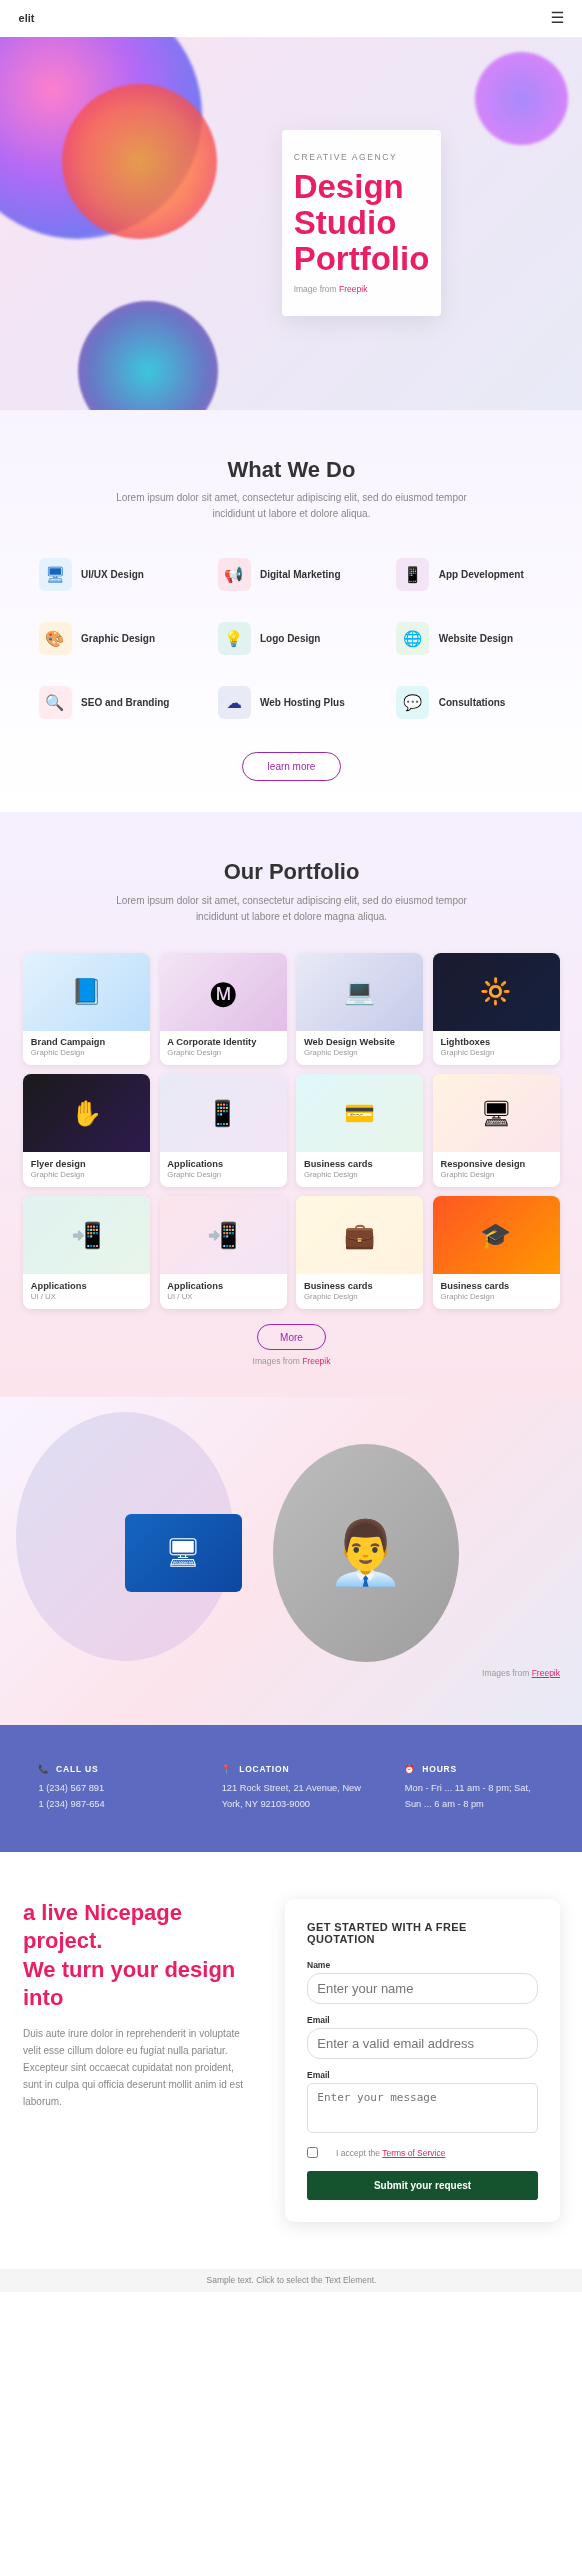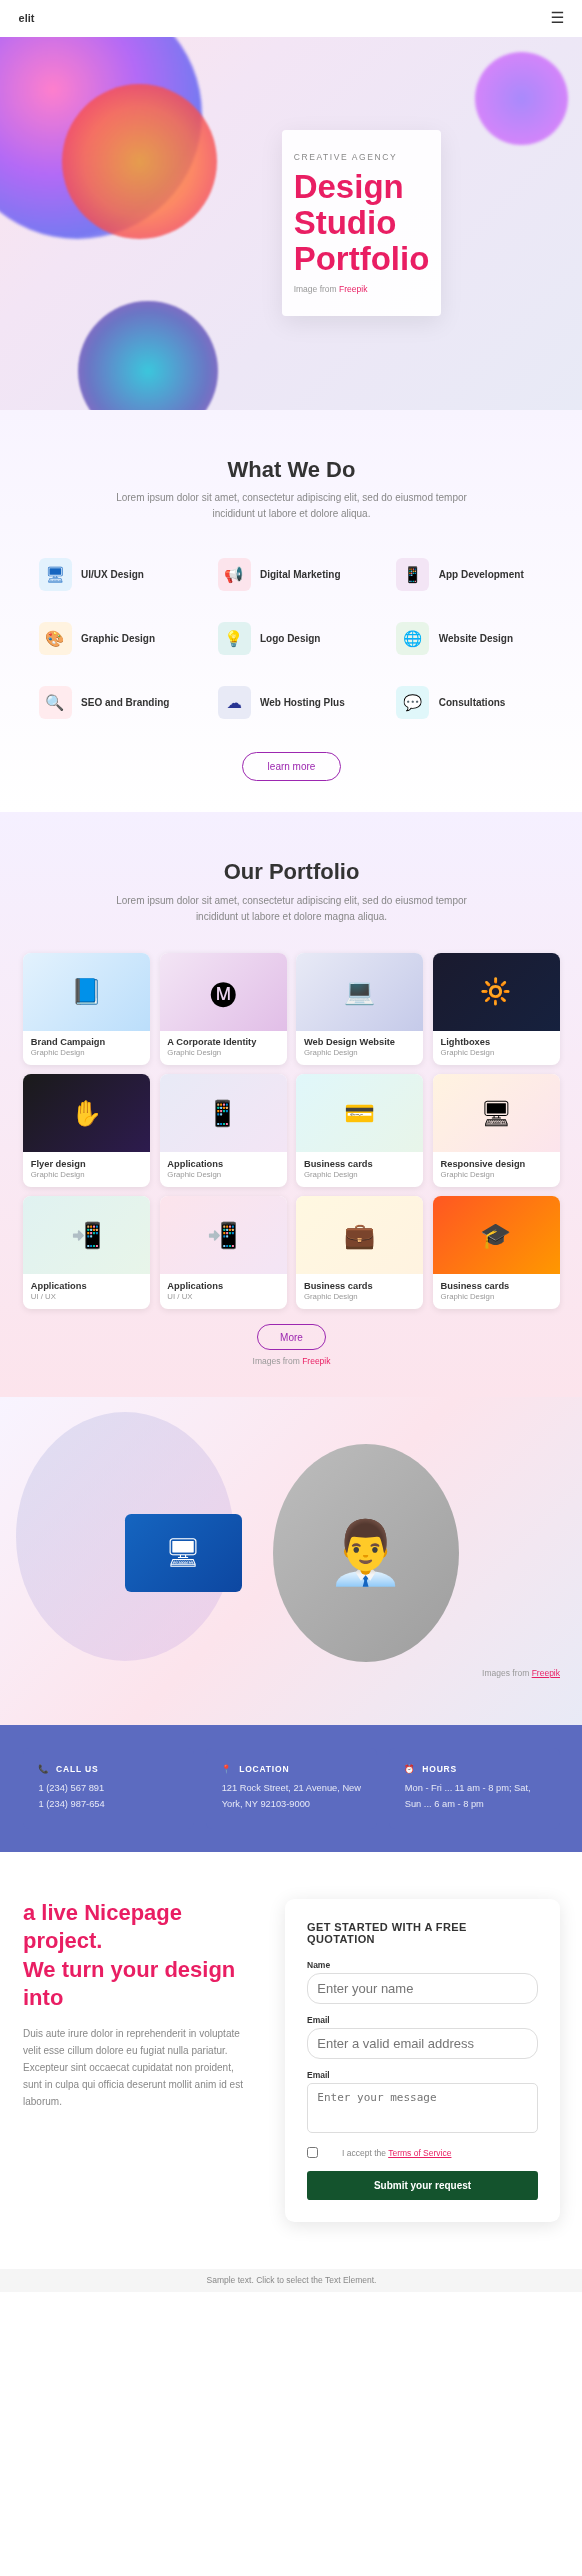--- a/index.html
+++ b/index.html
@@ -157,21 +157,21 @@
     .form-group { margin-bottom: 11px; }
     .form-label { font-size: 8.5px; color: #333; font-weight: 700; margin-bottom: 3.1px; display: block; }
     .form-input {
       width: 100%; padding: 7px 9.3px; border: 0.8px solid #ddd; border-radius: 13px;
       font-size: 13px; color: #999; outline: none;
     }
     .form-textarea {
       width: 100%; padding: 7px 9.3px; border: 0.8px solid #ddd; border-radius: 5px;
       font-size: 11px; color: #999; height: 50px; resize: none; outline: none;
     }
-    .form-check { display: flex; align-items: center; gap: 24px; margin-bottom: 12.4px; }
+    .form-check { display: flex; align-items: center; gap: 18px; margin-bottom: 12.4px; }
     .form-check input { width: 11px; height: 11px; }
     .form-check-label { font-size: 8.5px; color: #888; }
     .form-check-label a { color: #e91e63; }
     .submit-btn {
       width: 100%; padding: 9.3px; background: #14532d; color: #fff;
       border: none; border-radius: 3.1px; font-size: 10px; font-weight: 600; cursor: pointer;
     }
 
     
     .footer-sample {

